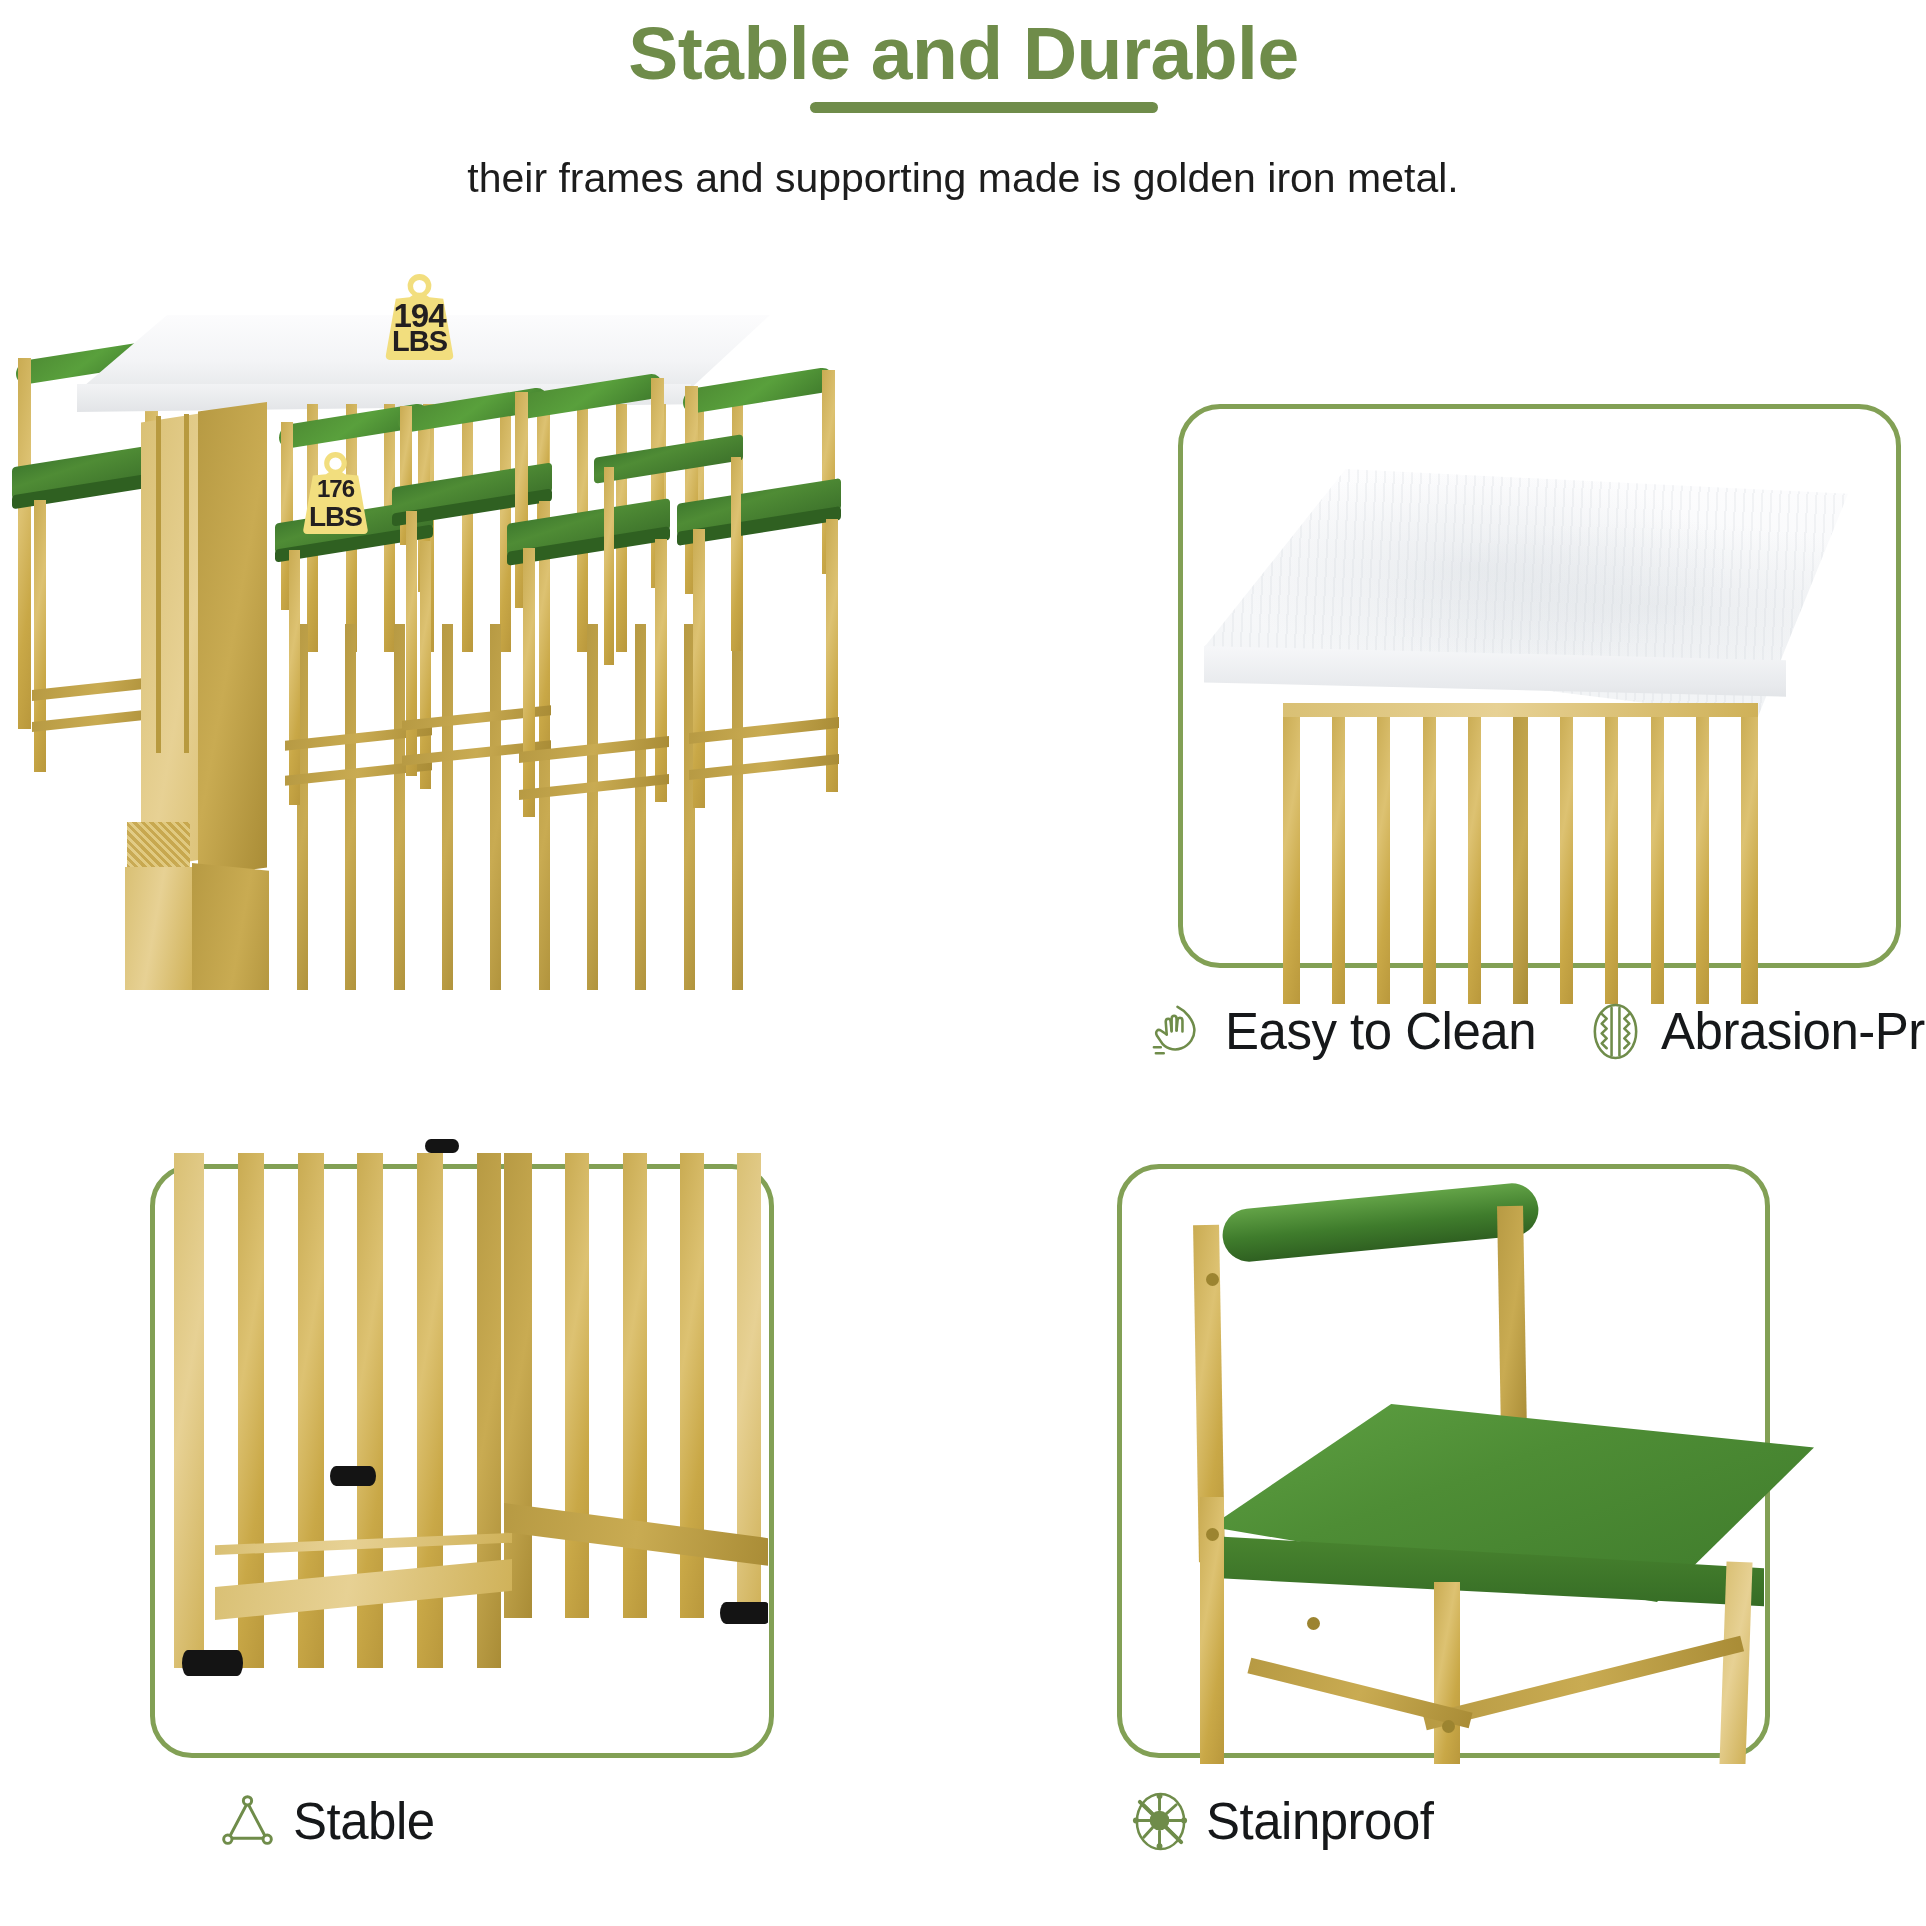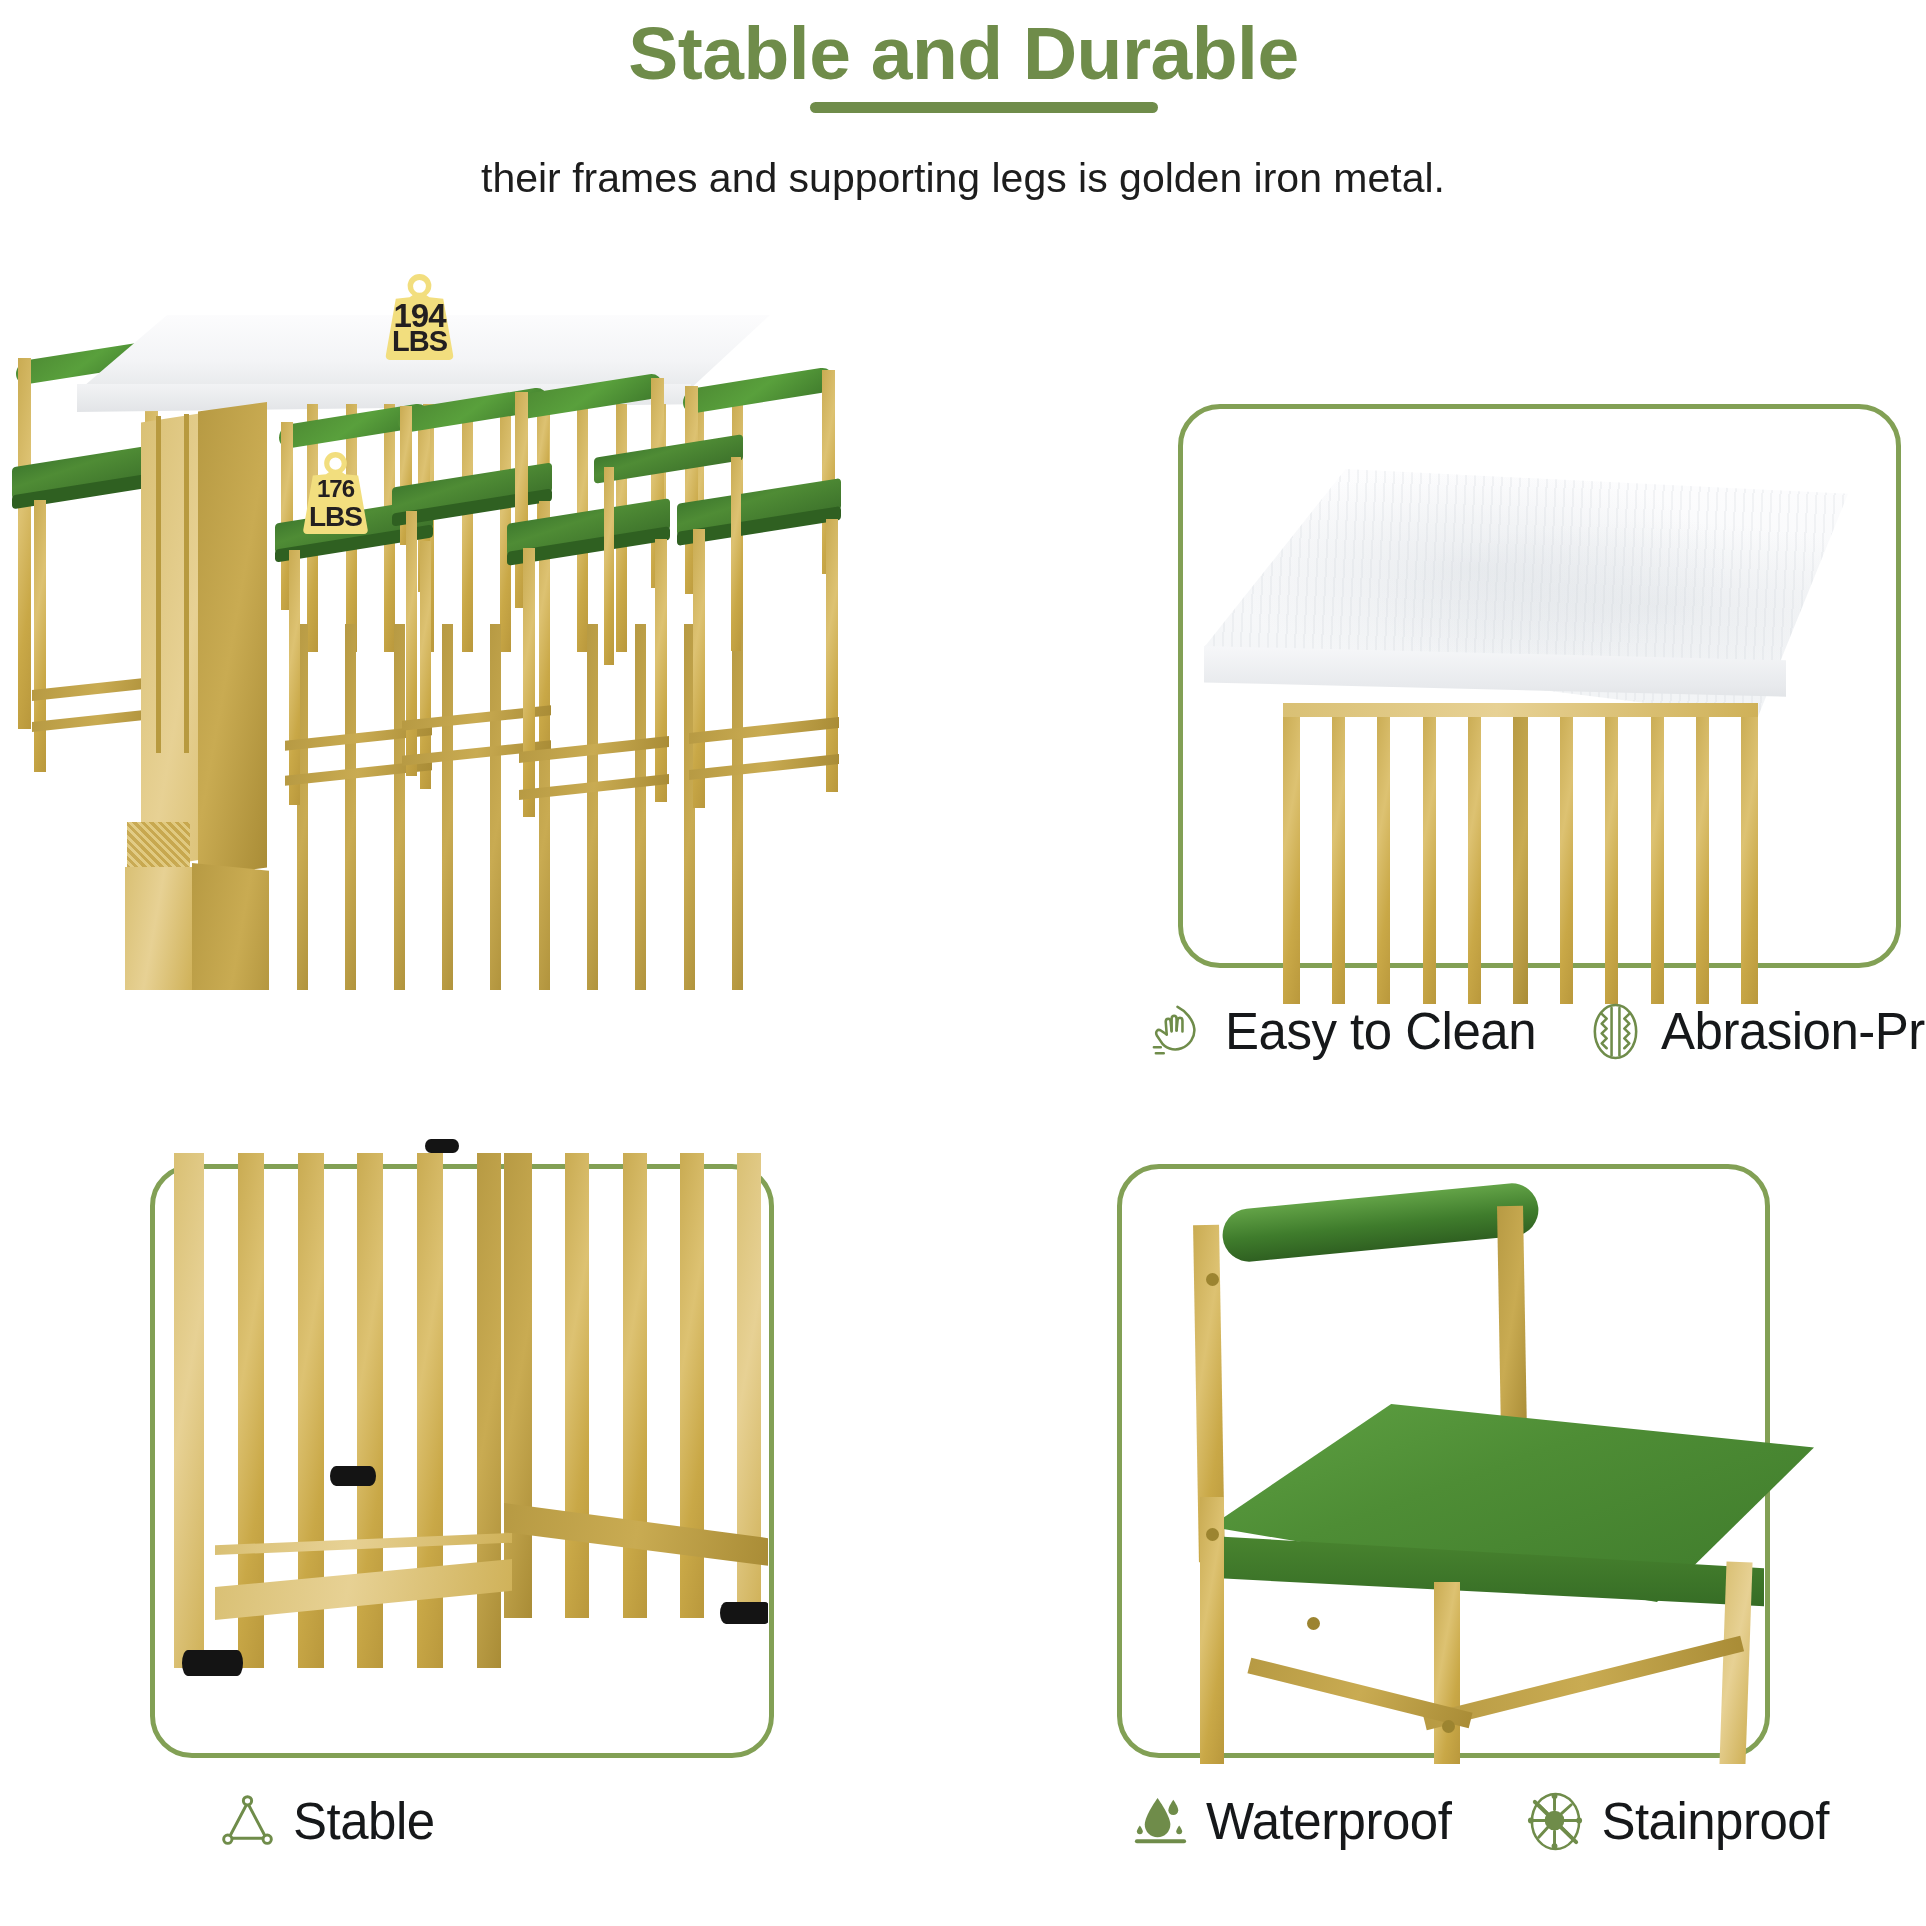--- a/index.html
+++ b/index.html
@@ -69,21 +69,21 @@
   .top3d{ position:absolute; }
 </style>
 </head>
 <body>
 
 <div id="root">
 
   <div class="hdr-title">Stable and Durable</div>
   <div class="hdr-rule"></div>
   <div class="hdr-sub">
-    <div>their frames and supporting legs is golden iron metal.</div>
+    <div>their frames and supporting made is golden iron metal.</div>
   </div>
 
   <div class="panel-clip" style="left:0;top:297px;width:1129px;height:693px;">
 
     <div>
 
       <div class="rest green-top" style="left:16px;top:54px;width:139px;height:24px;transform:skewY(-9deg);"></div>
 
       <div class="bar gold" style="left:18px;top:61px;width:13px;height:371px;"></div>
       <div class="bar gold" style="left:145px;top:50px;width:13px;height:356px;"></div>
@@ -358,32 +358,20 @@
 
     <div class="bar gold-dk" style="left:297px;top:505px;width:327px;height:16px;transform:rotate(-14deg);"></div>
     <div class="bar gold-dk" style="left:123px;top:515px;width:228px;height:16px;transform:rotate(14deg);"></div>
 
     <div style="position:absolute;left:83px;top:103px;width:13px;height:13px;border-radius:50%;background:#9c8430;"></div>
     <div style="position:absolute;left:83px;top:358px;width:13px;height:13px;border-radius:50%;background:#9c8430;"></div>
     <div style="position:absolute;left:319px;top:550px;width:13px;height:13px;border-radius:50%;background:#9c8430;"></div>
     <div style="position:absolute;left:184px;top:447px;width:13px;height:13px;border-radius:50%;background:#9c8430;"></div>
   </div>
   <div class="icon-row" style="left:1129px;top:1790px;width:802px;gap:73px;">
-    <div class="icon-item">
-      <span class="glyph">
-        <svg viewBox="0 0 64 64" width="63" height="63" fill="none" stroke="#6f8c4a" stroke-width="2.6" stroke-linecap="round" stroke-linejoin="round">
-          <path d="M29 8 C29 8 16 26 16 35 A13 13 0 0 0 42 35 C42 26 29 8 29 8 Z" fill="#6f8c4a" stroke="none"></path>
-          <path d="M45 10 C45 10 40 17 40 20.5 A5 5 0 0 0 50 20.5 C50 17 45 10 45 10 Z" fill="#6f8c4a" stroke="none"></path>
-          <path d="M11 36 C11 36 8 40 8 42 A3 3 0 0 0 14 42 C14 40 11 36 11 36 Z" fill="#6f8c4a" stroke="none"></path>
-          <path d="M51 36 C51 36 48 40 48 42 A3 3 0 0 0 54 42 C54 40 51 36 51 36 Z" fill="#6f8c4a" stroke="none"></path>
-          <line x1="8" y1="52" x2="56" y2="52" stroke-width="4"></line>
-        </svg>
-      </span>
-      <span class="lbl">Waterproof</span>
-    </div>
     <div class="icon-item">
       <span class="glyph">
         <svg viewBox="0 0 64 64" width="63" height="63" fill="none" stroke="#6f8c4a" stroke-width="2.6" stroke-linecap="round" stroke-linejoin="round">
           <ellipse cx="32" cy="32" rx="24" ry="28"></ellipse>
           <g stroke-width="3">
             <circle cx="31" cy="31" r="10" fill="#6f8c4a" stroke="none"></circle>
             <line x1="31" y1="8" x2="31" y2="20"></line>
             <line x1="31" y1="42" x2="31" y2="55"></line>
             <line x1="9" y1="31" x2="21" y2="31"></line>
             <line x1="41" y1="31" x2="54" y2="31"></line>

